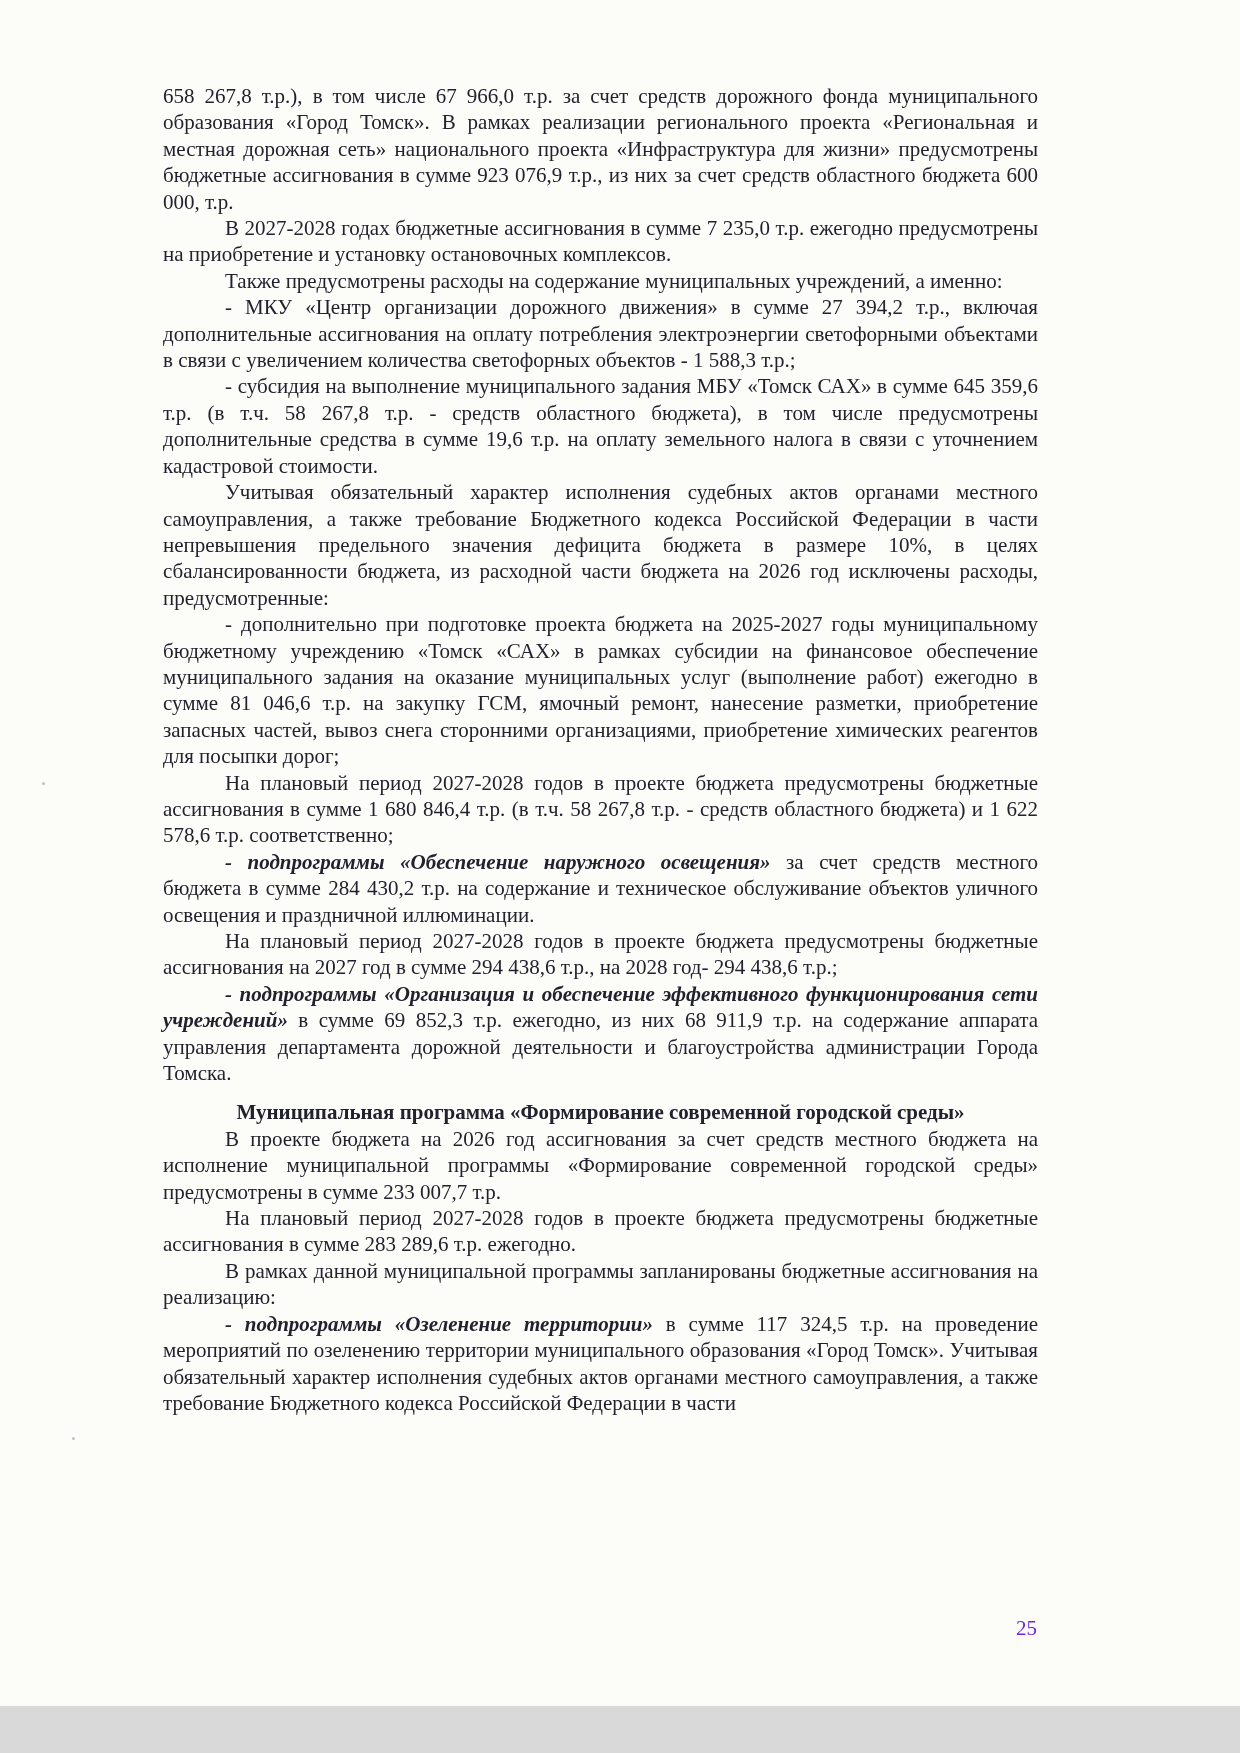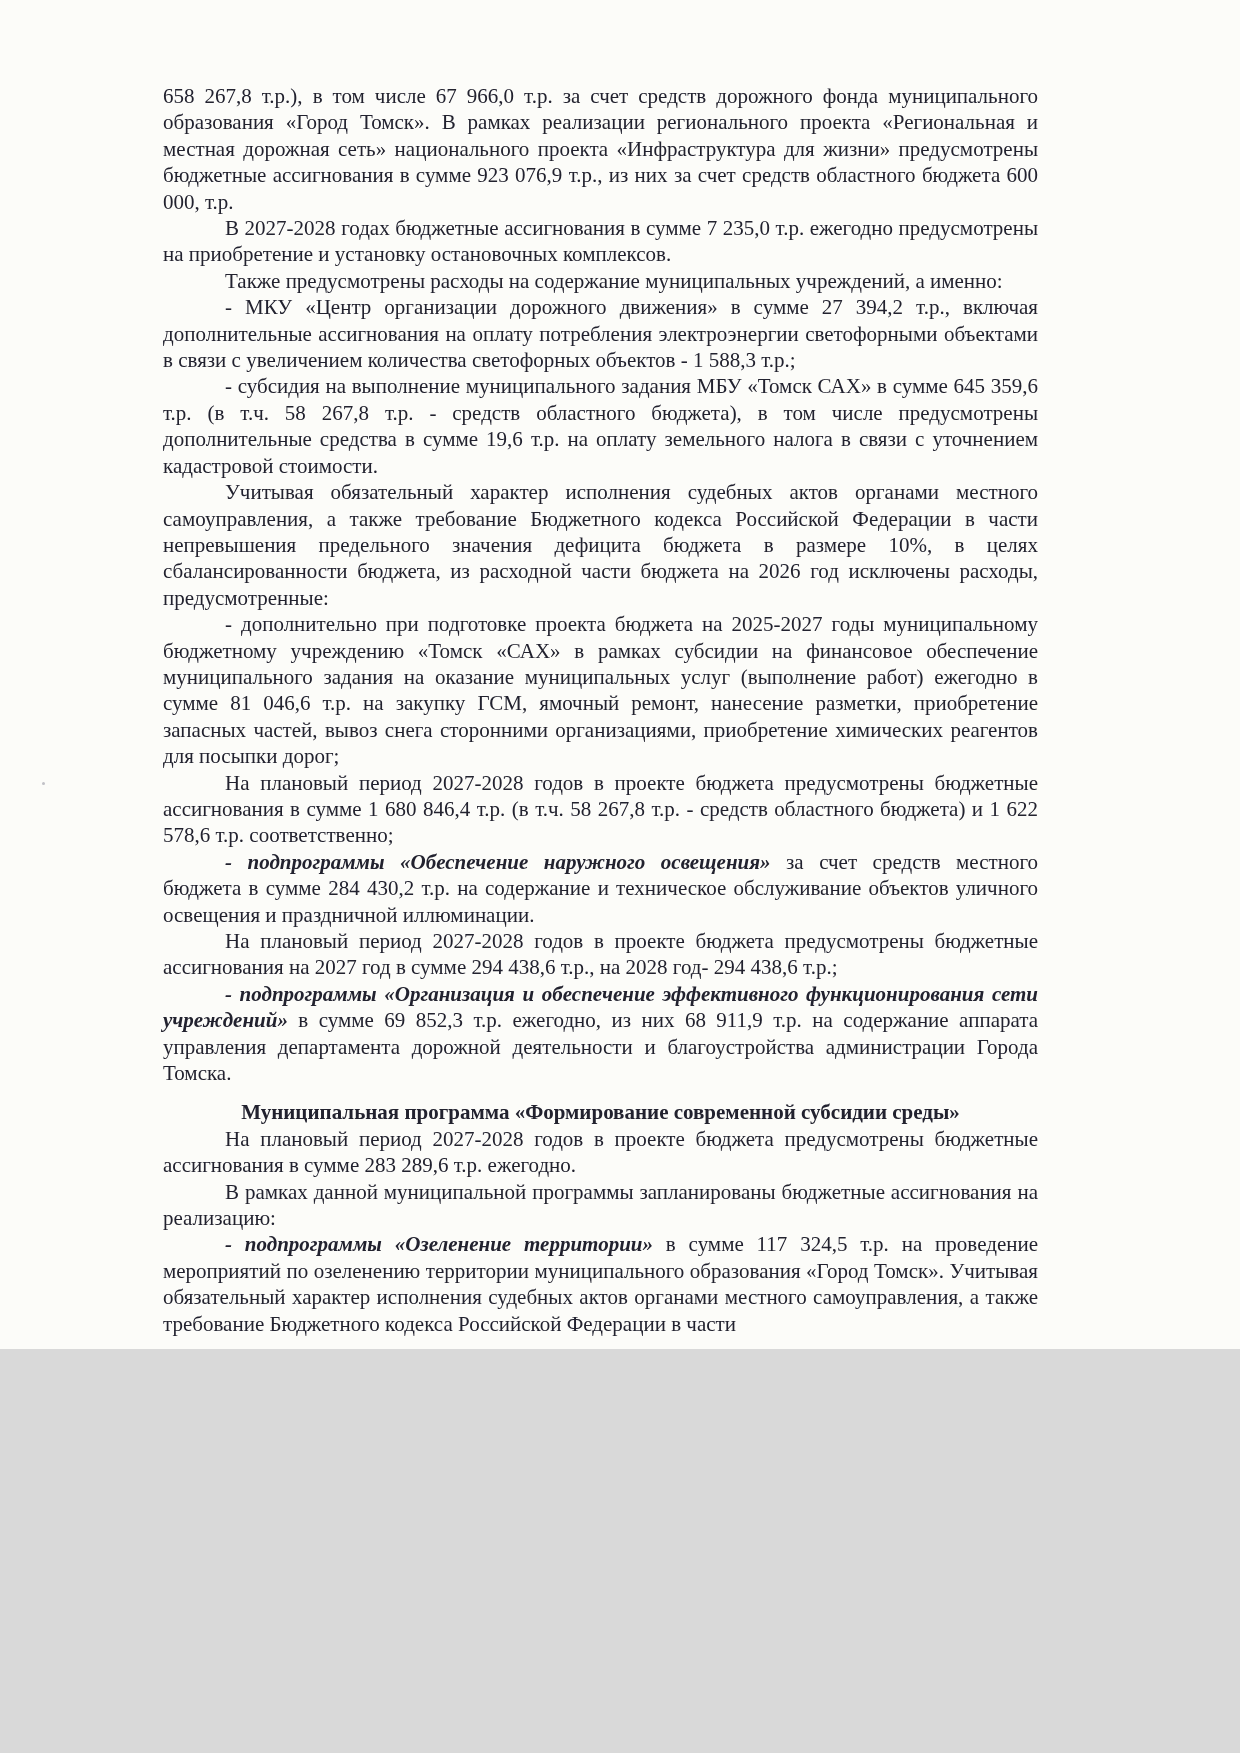--- a/index.html
+++ b/index.html
@@ -3,21 +3,21 @@
 <meta charset="utf-8">
 <style>
   html, body { margin: 0; padding: 0; }
   body {
     background: #d9d9d9;
     font-family: "Liberation Serif", "DejaVu Serif", serif;
   }
   .page {
     position: relative;
     width: 1240px;
-    height: 1349px;
+    height: 1706px;
     margin: 0 auto;
     background: #fcfcf9;
     overflow: hidden;
     box-shadow: 0 0 6px rgba(0,0,0,.25);
   }
   .body-text {
     position: absolute;
     left: 163px;
     top: 83px;
     width: 875px;
@@ -77,22 +77,23 @@
 
 
     <p>На плановый период 2027-2028 годов в проекте бюджета предусмотрены бюджетные ассигнования в сумме 1 680 846,4 т.р. (в т.ч. 58 267,8 т.р. - средств областного бюджета)  и 1 622 578,6 т.р. соответственно;</p>
 
     <p><span class="bi">- подпрограммы «Обеспечение наружного освещения»</span><span> за счет средств местного бюджета в сумме 284 430,2 т.р. на содержание и техническое обслуживание объектов уличного освещения и праздничной иллюминации.</span></p>
 
     <p>На плановый период 2027-2028 годов в проекте бюджета предусмотрены бюджетные ассигнования на 2027 год в сумме 294 438,6 т.р., на 2028 год- 294 438,6 т.р.;</p>
 
     <p><span class="bi">- подпрограммы «Организация и обеспечение эффективного функционирования сети учреждений»</span><span> в сумме 69 852,3 т.р. ежегодно, из них 68 911,9 т.р. на содержание аппарата управления департамента дорожной деятельности и благоустройства администрации Города Томска.</span></p>
 
-    <p class="heading">Муниципальная программа «Формирование современной субсидии среды»</p>
+    <p class="heading">Муниципальная программа «Формирование современной городской среды»</p>
 
+    <p>В проекте бюджета на 2026 год ассигнования за счет средств местного бюджета на исполнение муниципальной программы «Формирование современной городской среды» предусмотрены в сумме 233 007,7 т.р.</p>
 
     <p>На плановый период 2027-2028 годов в проекте бюджета предусмотрены бюджетные ассигнования в сумме 283 289,6 т.р. ежегодно.</p>
 
     <p>В рамках данной муниципальной программы запланированы бюджетные ассигнования на реализацию:</p>
 
     <p><span class="bi">- подпрограммы «Озеленение территории»</span><span> в сумме 117 324,5 т.р.  на проведение мероприятий по озеленению территории муниципального образования «Город Томск». Учитывая обязательный характер исполнения судебных актов органами местного самоуправления, а также требование Бюджетного кодекса Российской Федерации в части</span></p>
 
   </div>
 
   <div class="speck" style="left:42px; top:782px;"></div>

